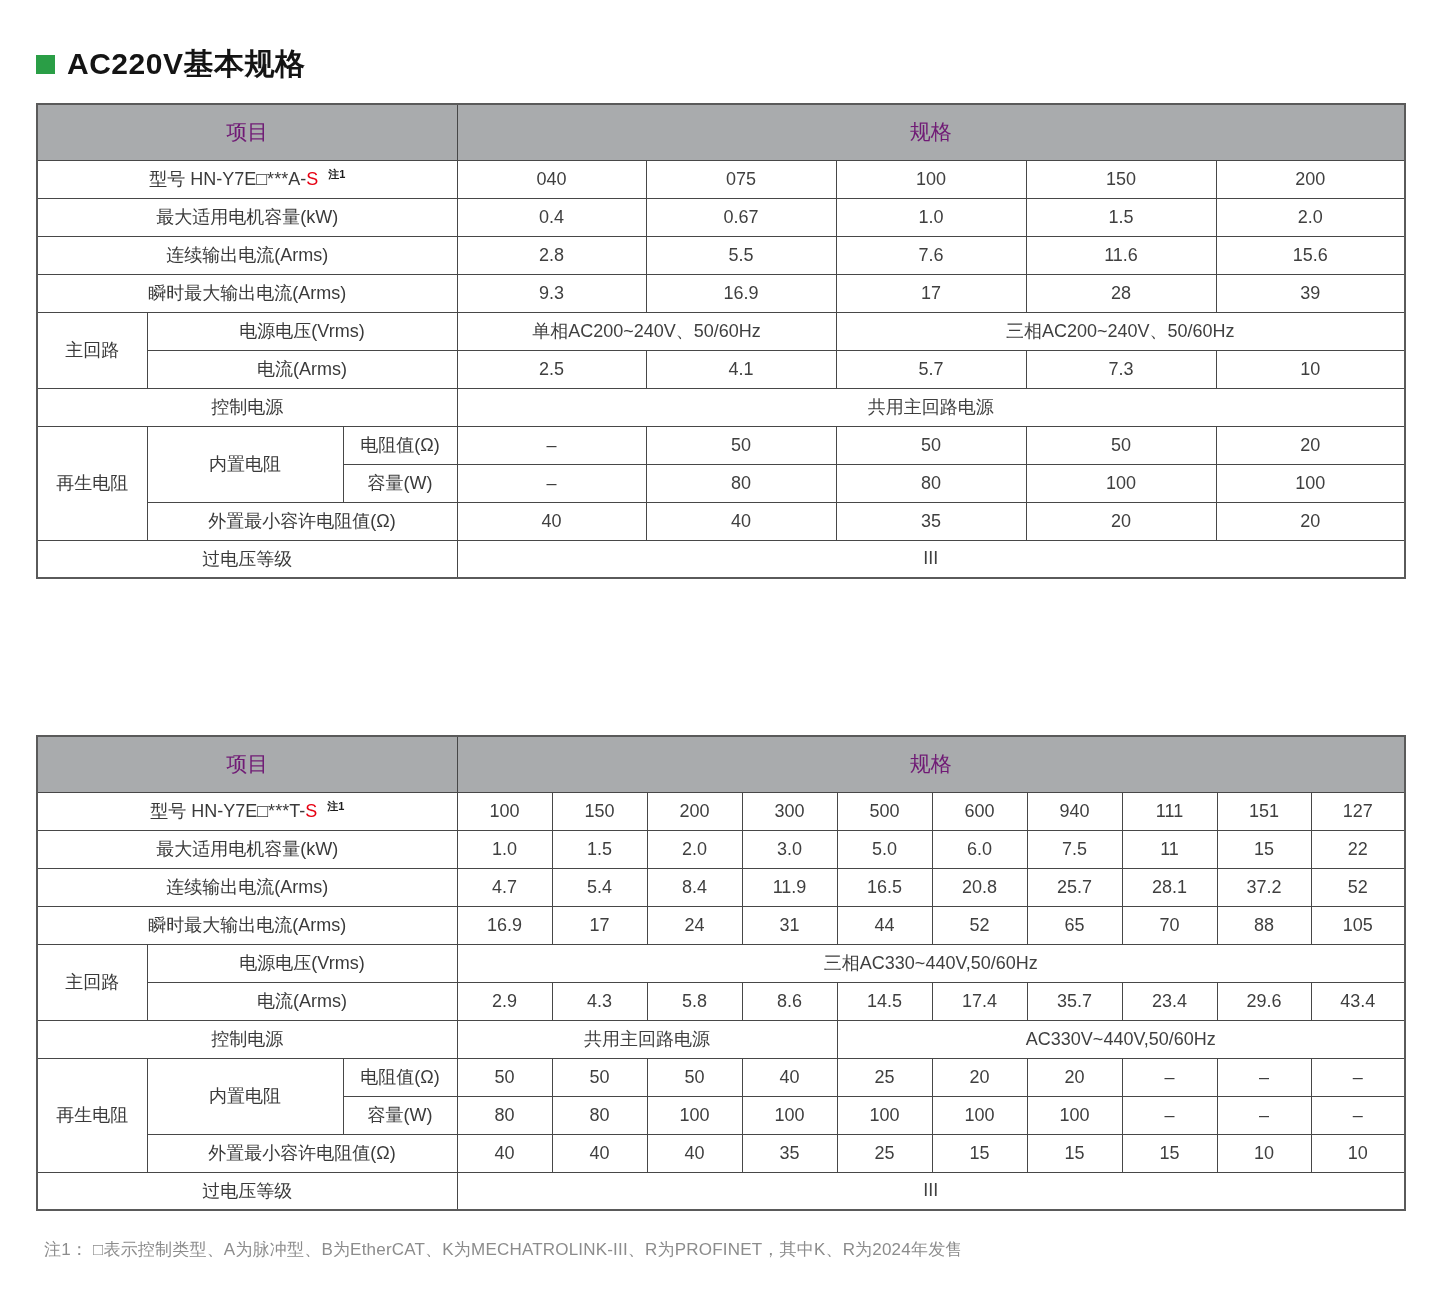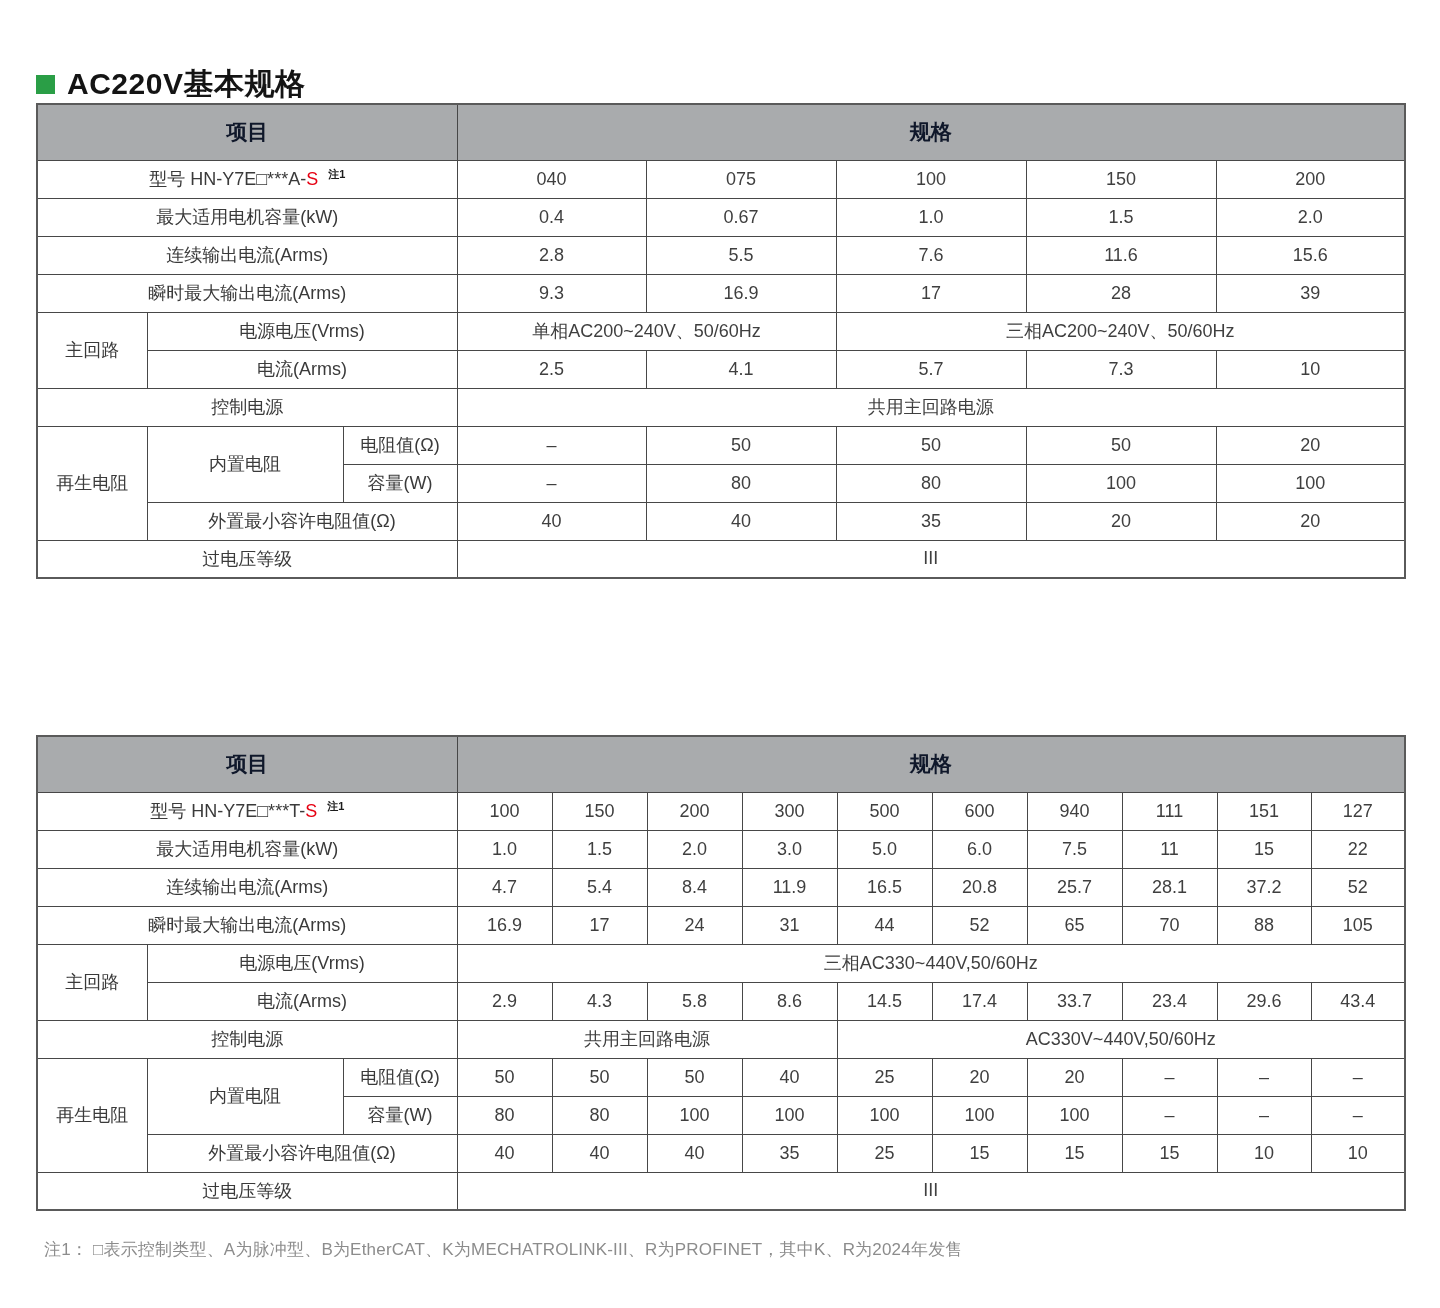--- a/index.html
+++ b/index.html
@@ -23,40 +23,40 @@
   td {
     border: 1px solid #474747;
     text-align: center; vertical-align: middle;
     font-size: 18px; padding: 0 4px;
     color: #3f3f3f;
     overflow: hidden; white-space: nowrap;
   }
   tr { height: 38px; }
   tr.hdr-row { height: 56px; }
   td.hdr {
-    background: #a9abad; color: #0f172a;
-    font-size: 21px; font-weight: bold;
+    background: #a9abad; color: #701a75;
+    font-size: 21px; font-weight: normal;
   }
   td.lbl { color: #3a3a3a; }
   .red-s { color: #e60012; }
   sup.note {
     font-size: 11px; font-weight: bold; color: #1c1c1c;
     vertical-align: super; line-height: 0; margin-left: 10px;
   }
   .footnote {
     position: absolute; left: 44px; top: 1238px;
     font-size: 17px; color: #8c8c8c; margin: 0; letter-spacing: 0.2px;
   }
 </style>
 </head>
 <body>
 
 <div class="page">
 
-  <div class="sec-title" style="top:64px;">
+  <div class="sec-title" style="top:44px;">
     <span class="bullet"></span>
     <h2>AC220V基本规格</h2>
   </div>
 
   <div class="tbl-wrap" style="top:103px;">
     <table>
       <colgroup>
         <col style="width:110px">
           <col style="width:196px">
           <col style="width:114px">
@@ -236,21 +236,21 @@
         <td colspan="10">三相AC330~440V,50/60Hz</td>
       </tr>
       <tr>
         <td class="lbl" colspan="2">电流(Arms)</td>
         <td>2.9</td>
         <td>4.3</td>
         <td>5.8</td>
         <td>8.6</td>
         <td>14.5</td>
         <td>17.4</td>
-        <td>33.7</td>
+        <td>35.7</td>
         <td>23.4</td>
         <td>29.6</td>
         <td>43.4</td>
       </tr>
       <tr>
         <td class="lbl" colspan="3">控制电源</td>
         <td colspan="4">共用主回路电源</td>
         <td colspan="6">AC330V~440V,50/60Hz</td>
       </tr>
       <tr>

